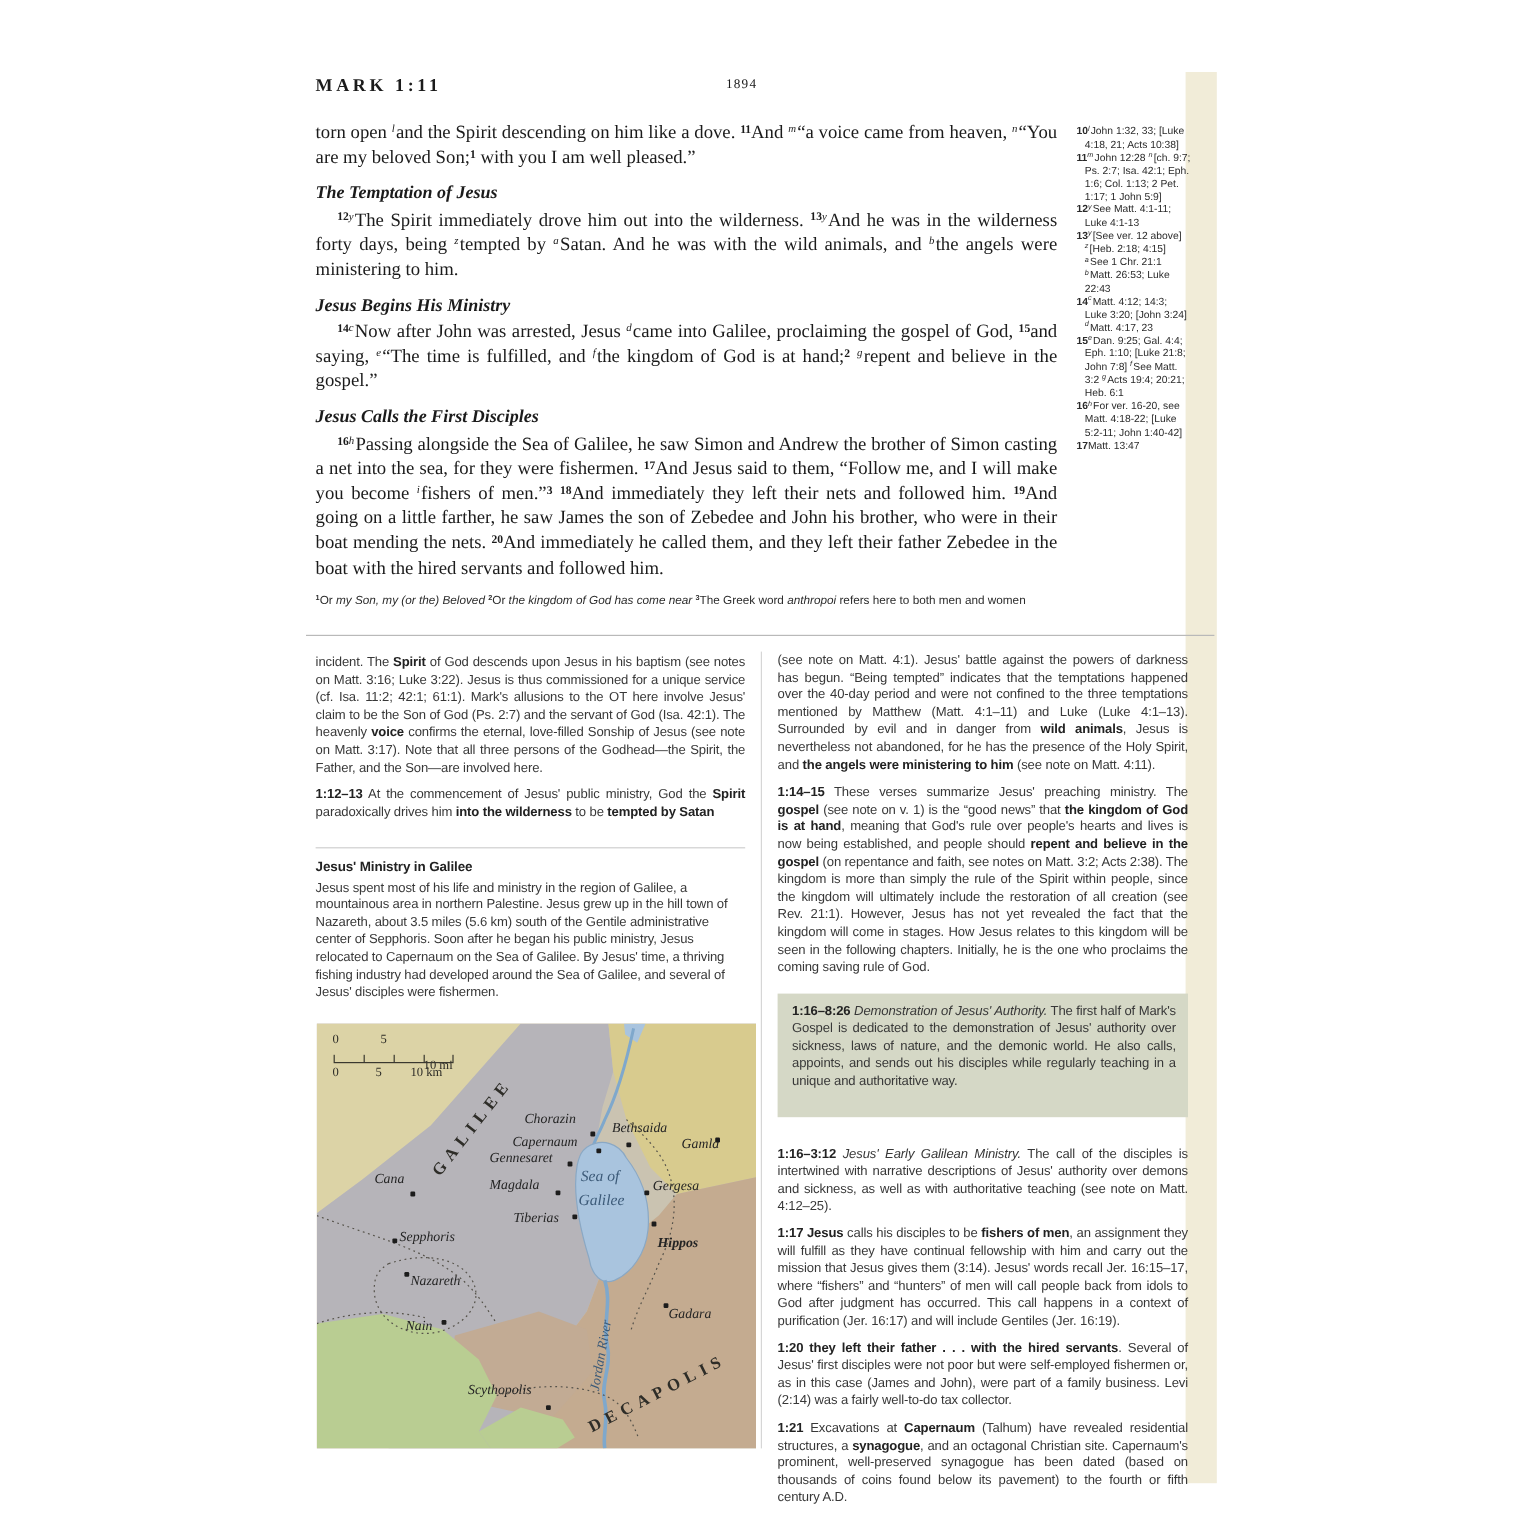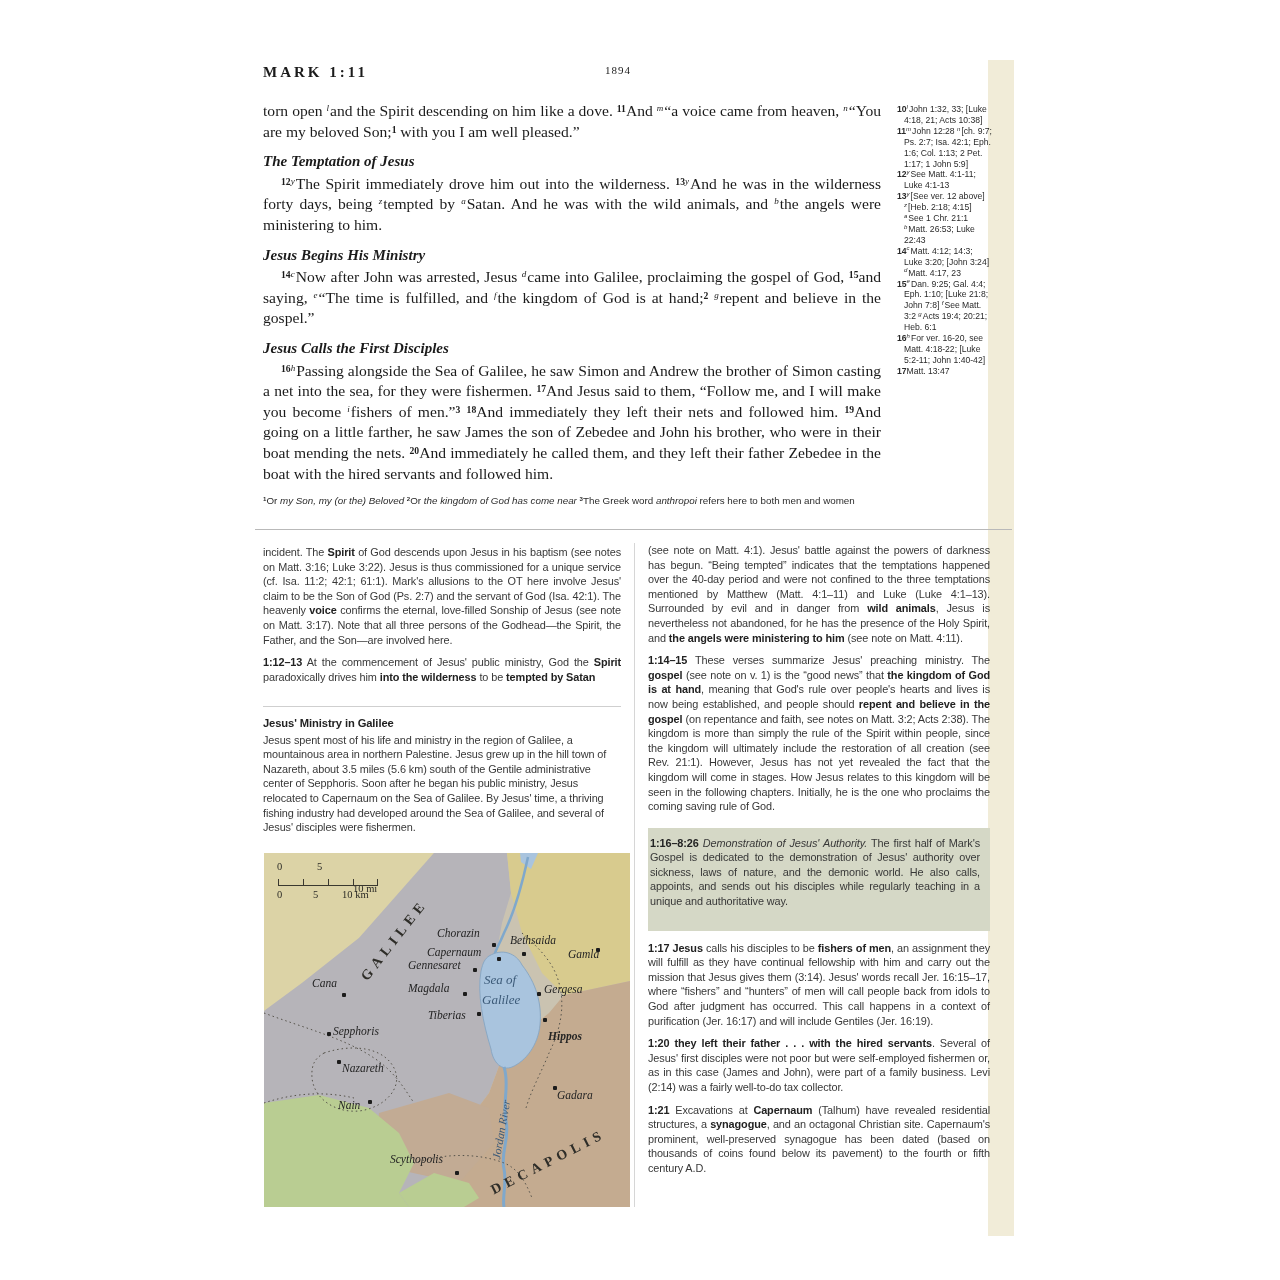--- a/index.html
+++ b/index.html
@@ -41,21 +41,21 @@
   .commentary{font-family:"Liberation Sans",sans-serif;font-size:10.9px;line-height:14.6px;
     color:#383838;text-align:justify;letter-spacing:-0.1px;}
   .commentary p{margin:0 0 8px 0;}
   .commentary b{font-weight:700;color:#222;}
   .left-col{left:263px;top:545px;width:358px;}
   .right-col{left:648px;top:543px;width:342px;}
   .galilee-section{left:263px;top:706px;width:358px;border-top:1px solid #cfcfcf;padding-top:9px;}
   .galilee-section h4{margin:0 0 2px 0;font-size:11.2px;font-weight:700;color:#222;
     font-family:"Liberation Sans",sans-serif;text-align:left;}
   .galilee-section p{text-align:left;}
-  .highlight-box{background:var(--c-highlight,#d5d8c6);padding:8px 10px 22px 2px;margin:14px 0 10px 0;}
+  .highlight-box{background:var(--c-highlight,#d5d8c6);padding:8px 10px 22px 12px;margin:14px 0 24px 0;}
   .highlight-box p{margin:0;}
 
   
   .map{left:264px;top:853px;width:366px;height:354px;overflow:hidden;
     background:var(--m-base,#cac3b1);box-shadow:0 0 0 1px #c6c0ae inset;}
   .map svg{position:absolute;left:0;top:0;}
   .map .lbl{position:absolute;white-space:nowrap;font-family:"Liberation Serif",serif;
     font-style:italic;font-size:11.5px;color:#242424;transform-origin:left center;}
   .map .lbl.region{font-style:normal;font-weight:700;font-size:14px;letter-spacing:5px;
     color:#2e2d28;font-family:"Liberation Serif",serif;}
@@ -191,16 +191,17 @@
       <span class="dot" style="left: 191px; top: 318px;"></span>
     </div>
 </div>
 
 <div class="abs commentary right-col">
   <p>(see note on Matt. 4:1). Jesus' battle against the powers of darkness has begun. “Being tempted” indicates that the temptations happened over the 40-day period and were not confined to the three temptations mentioned by Matthew (Matt. 4:1–11) and Luke (Luke 4:1–13). Surrounded by evil and in danger from <b>wild animals</b>, Jesus is nevertheless not abandoned, for he has the presence of the Holy Spirit, and <b>the angels were ministering to him</b> (see note on Matt. 4:11).</p>
   <p><b>1:14–15</b> These verses summarize Jesus' preaching ministry. The <b>gospel</b> (see note on v. 1) is the “good news” that <b>the kingdom of God is at hand</b>, meaning that God's rule over people's hearts and lives is now being established, and people should <b>repent and believe in the gospel</b> (on repentance and faith, see notes on Matt. 3:2; Acts 2:38). The kingdom is more than simply the rule of the Spirit within people, since the kingdom will ultimately include the restoration of all creation (see Rev. 21:1). However, Jesus has not yet revealed the fact that the kingdom will come in stages. How Jesus relates to this kingdom will be seen in the following chapters. Initially, he is the one who proclaims the coming saving rule of God.</p>
   <div class="highlight-box">
     <p><b>1:16–8:26</b> <i>Demonstration of Jesus' Authority.</i> The first half of Mark's Gospel is dedicated to the demonstration of Jesus' authority over sickness, laws of nature, and the demonic world. He also calls, appoints, and sends out his disciples while regularly teaching in a unique and authoritative way.</p>
   </div>
+  <p><b>1:16–3:12</b> <i>Jesus' Early Galilean Ministry.</i> The call of the disciples is intertwined with narrative descriptions of Jesus' authority over demons and sickness, as well as with authoritative teaching (see note on Matt. 4:12–25).</p>
   <p><b>1:17 Jesus</b> calls his disciples to be <b>fishers of men</b>, an assignment they will fulfill as they have continual fellowship with him and carry out the mission that Jesus gives them (3:14). Jesus' words recall Jer. 16:15–17, where “fishers” and “hunters” of men will call people back from idols to God after judgment has occurred. This call happens in a context of purification (Jer. 16:17) and will include Gentiles (Jer. 16:19).</p>
   <p><b>1:20 they left their father . . . with the hired servants</b>. Several of Jesus' first disciples were not poor but were self-employed fishermen or, as in this case (James and John), were part of a family business. Levi (2:14) was a fairly well-to-do tax collector.</p>
   <p><b>1:21</b> Excavations at <b>Capernaum</b> (Talhum) have revealed residential structures, a <b>synagogue</b>, and an octagonal Christian site. Capernaum's prominent, well-preserved synagogue has been dated (based on thousands of coins found below its pavement) to the fourth or fifth century A.D.</p>
 </div>
 
 </body></html>

